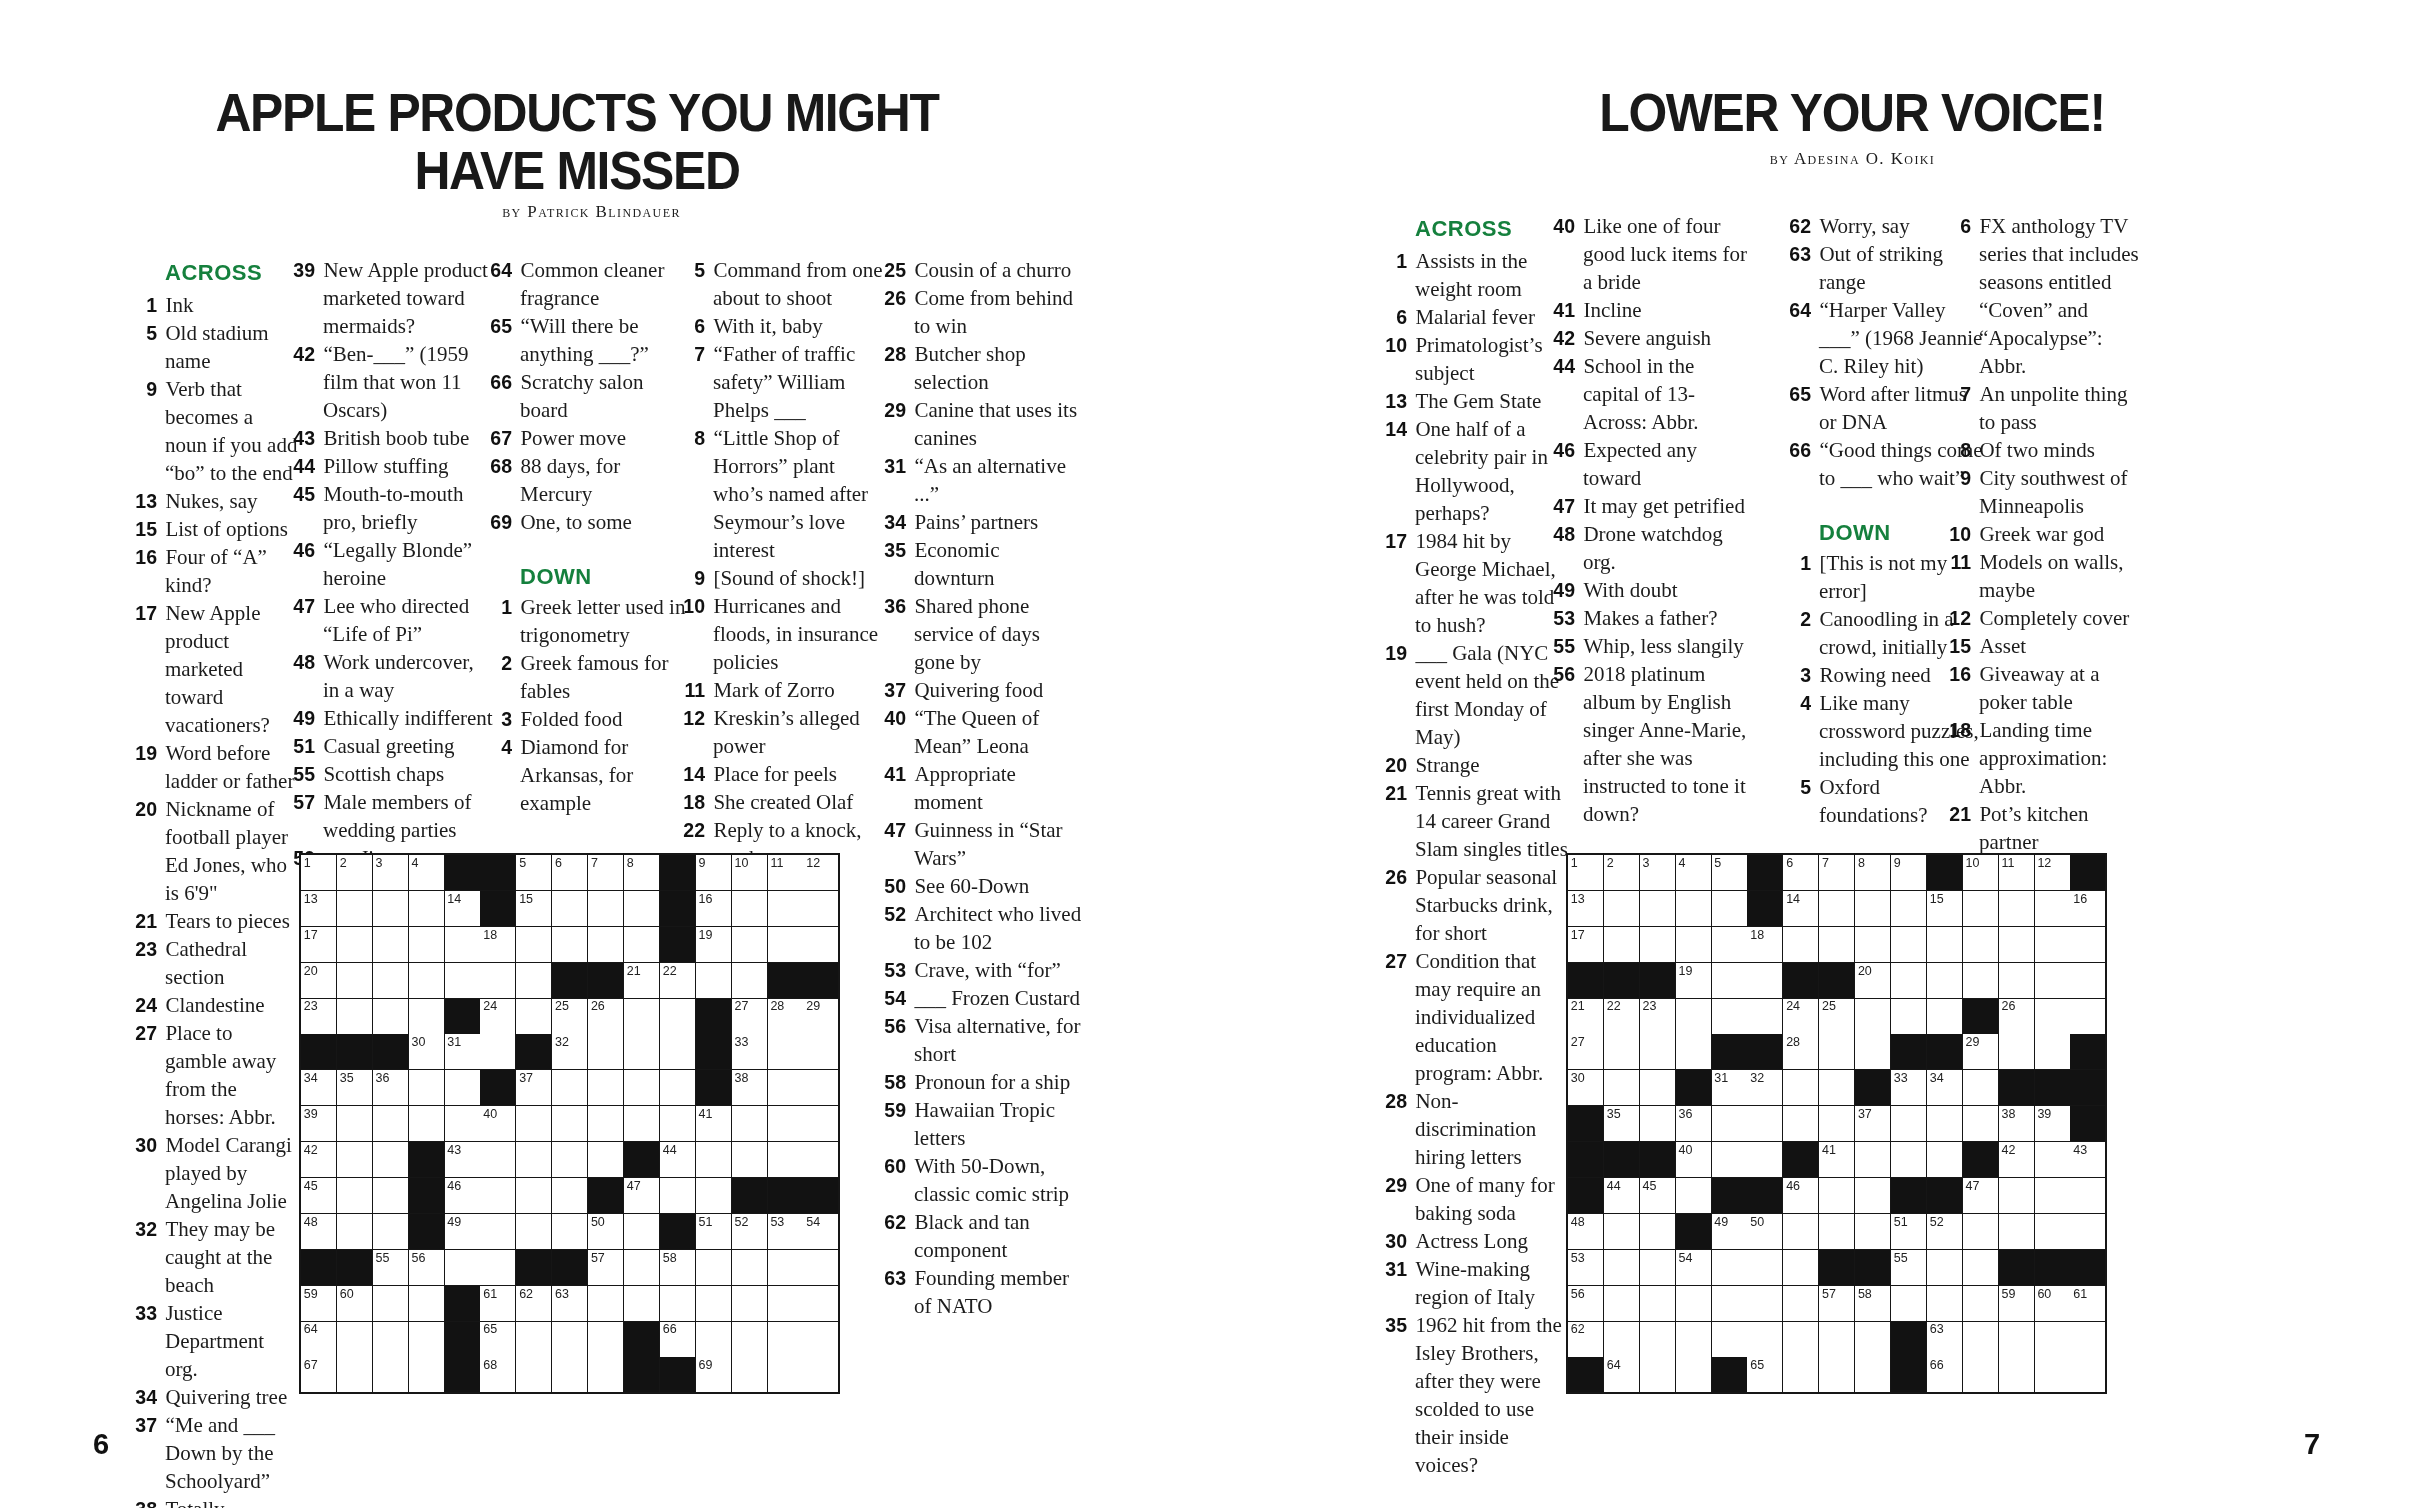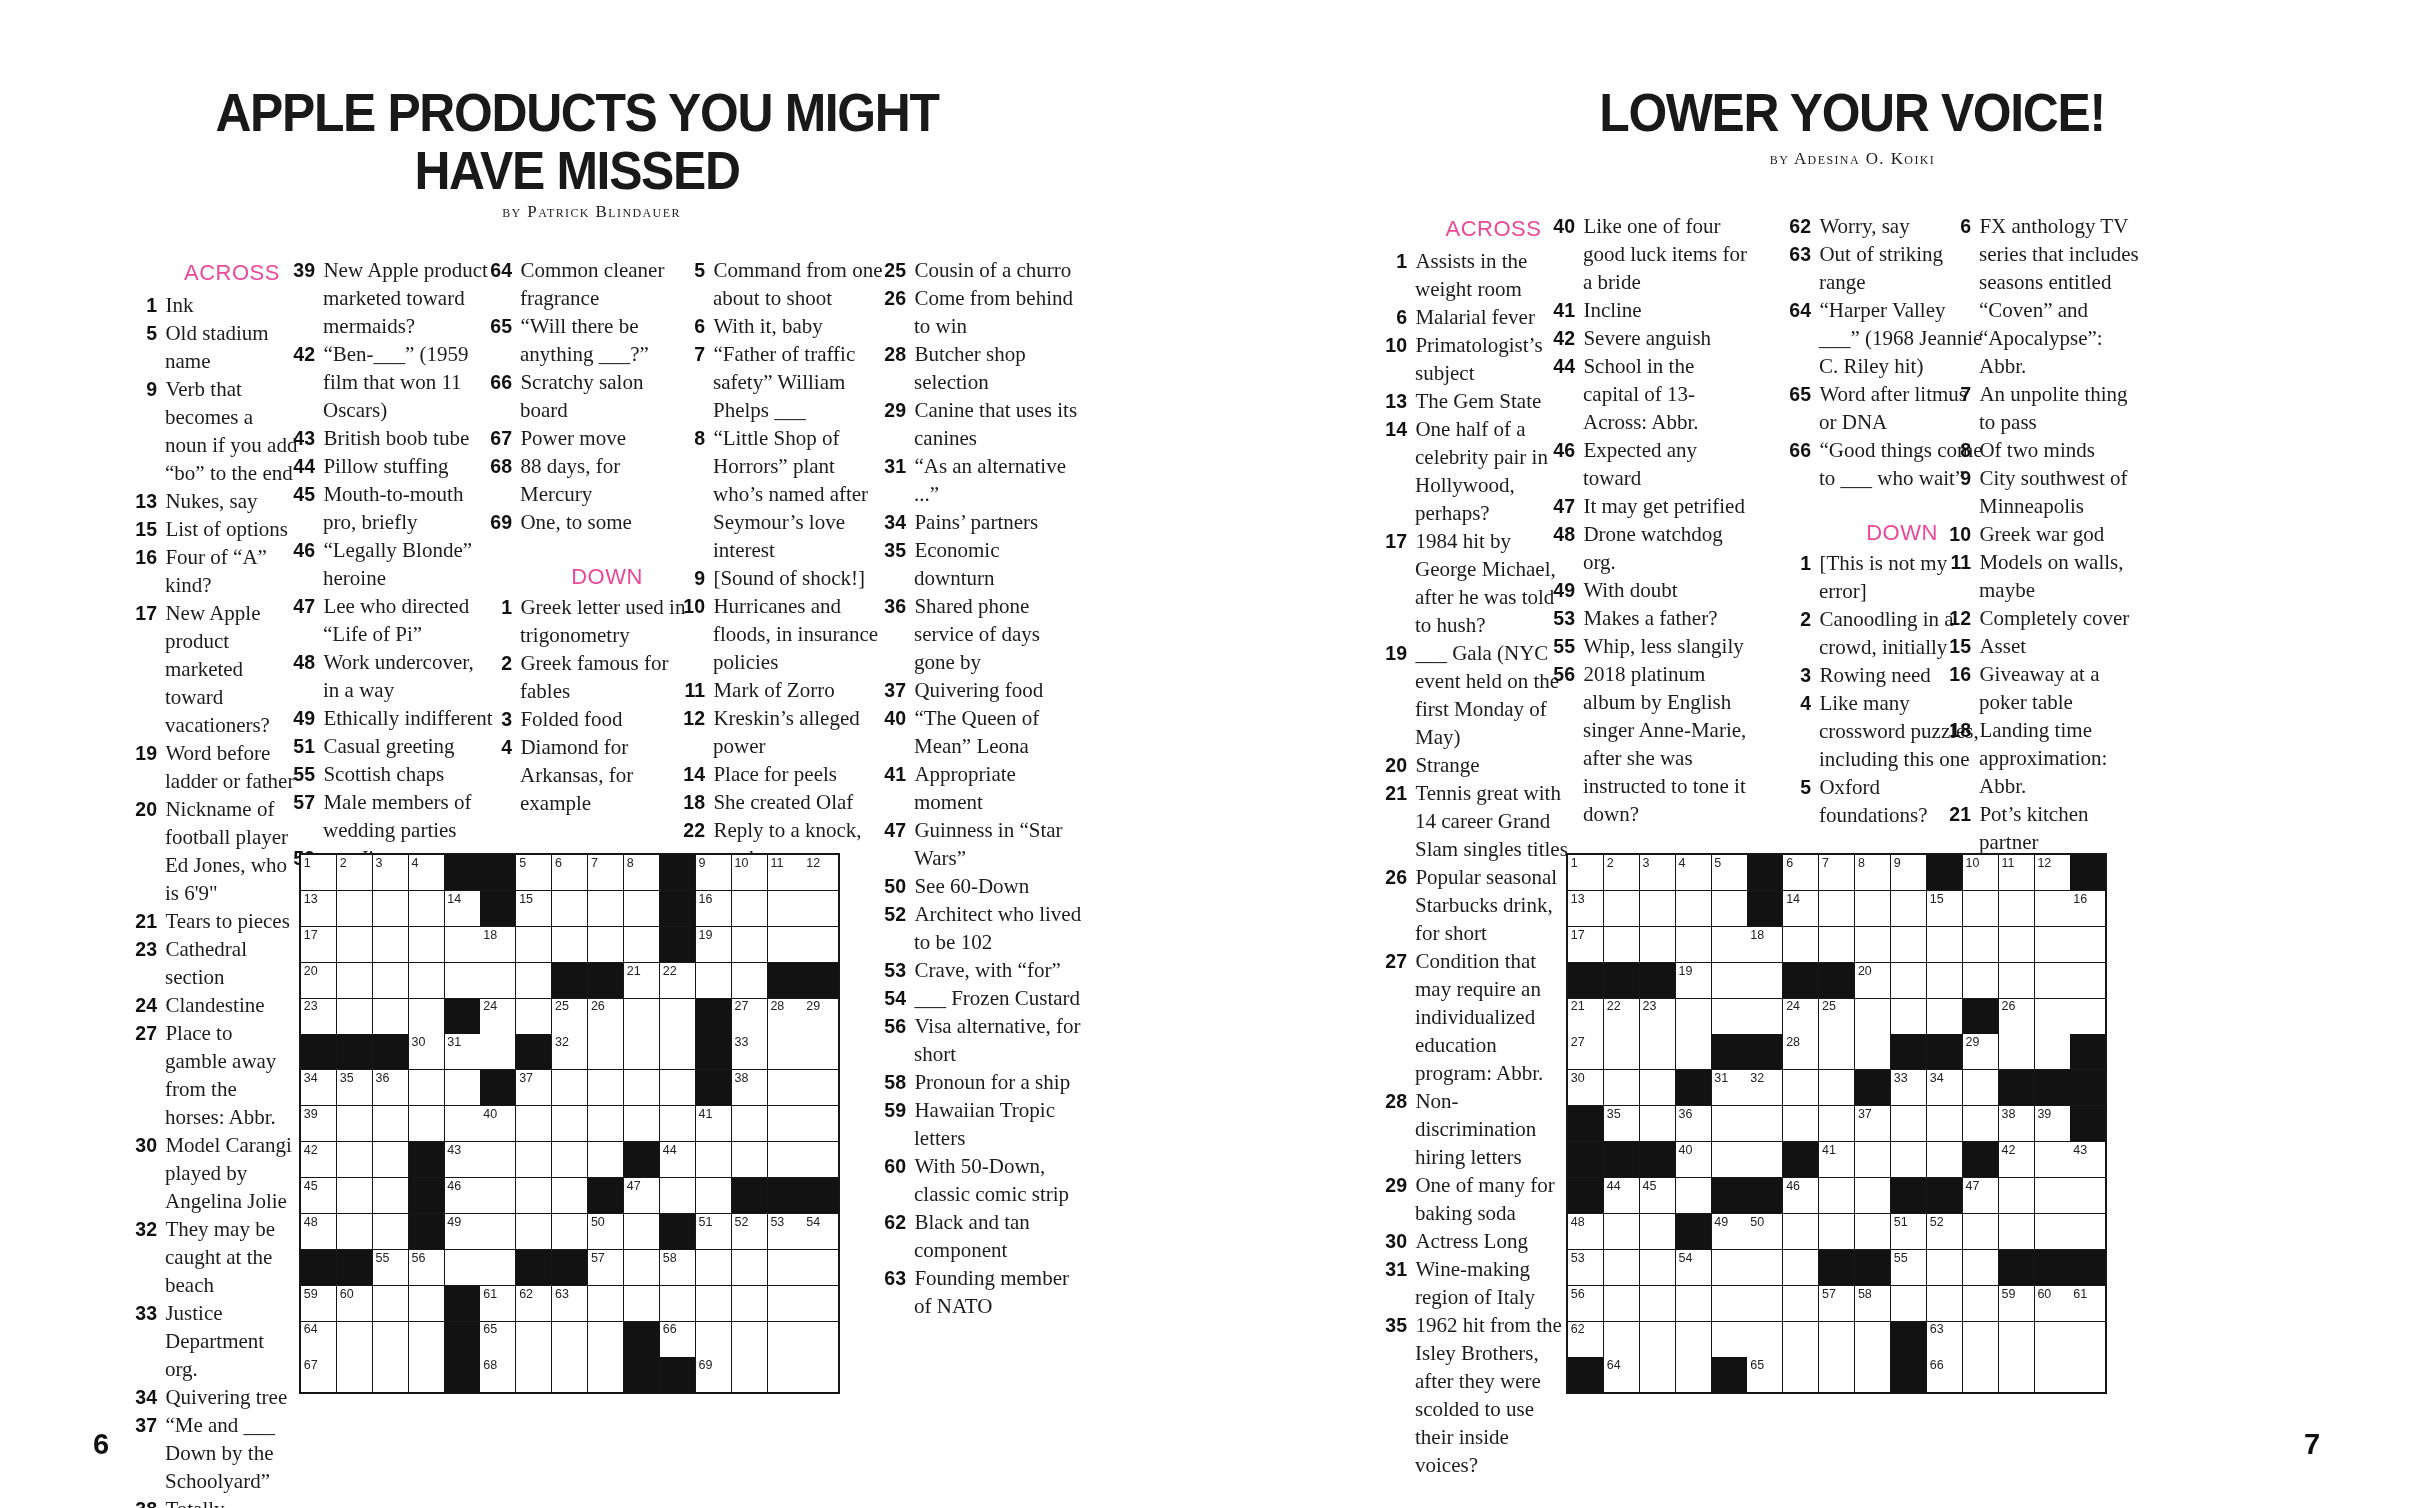--- a/index.html
+++ b/index.html
@@ -21,22 +21,22 @@
   .l-c3{left:485px;top:256px;width:209px;}
   .l-c4{left:678px;top:256px;width:206px;}
   .l-c5{left:879px;top:256px;width:204px;}
   .r-c1{left:1380px;top:212px;width:192px;}
   .r-c2{left:1548px;top:212px;width:201px;}
   .r-c3{left:1747px;top:212px;width:201px;margin-left:37px;}
   .r-c4{left:1944px;top:212px;width:197px;}
   .clue{padding-left:35px;text-indent:-35px;}
   .clue-num{display:inline-block;width:27px;text-align:right;margin-right:8.4px;text-indent:0;
       font-family:"Liberation Sans",sans-serif;font-weight:bold;font-size:19.5px;color:#111;}
-  .clue-header{font-family:"Liberation Sans",sans-serif;font-weight:normal;font-size:22px;
-      letter-spacing:0.5px;padding-left:35px;line-height:33px;color:#ec4899;margin-top:24px;text-align:center;}
+  .clue-header{font-family:"Liberation Sans",sans-serif;font-weight:bold;font-size:22px;
+      letter-spacing:0.5px;padding-left:35px;line-height:33px;color:#15803d;margin-top:24px;}
   .clue-col .clue-header:first-child{margin-top:0;margin-bottom:1.9px;}
   .grid{position:absolute;display:grid;grid-template-columns:repeat(15,35px);
       grid-auto-rows:35px;gap:0.9px;background:#161616;border:2.8px solid #161616;}
   .grid-left{left:299px;top:853px;}
   .grid-right{left:1566px;top:853px;}
   .cell{background:#ffffff;position:relative;}
   .cell.black{background:#121212;}
   .cnum{position:absolute;top:0.9px;left:2.8px;font-family:"Liberation Sans",sans-serif;
       font-size:12.5px;line-height:14px;color:#222;}
   .page-num{position:absolute;font-family:"Liberation Sans",sans-serif;font-weight:bold;

